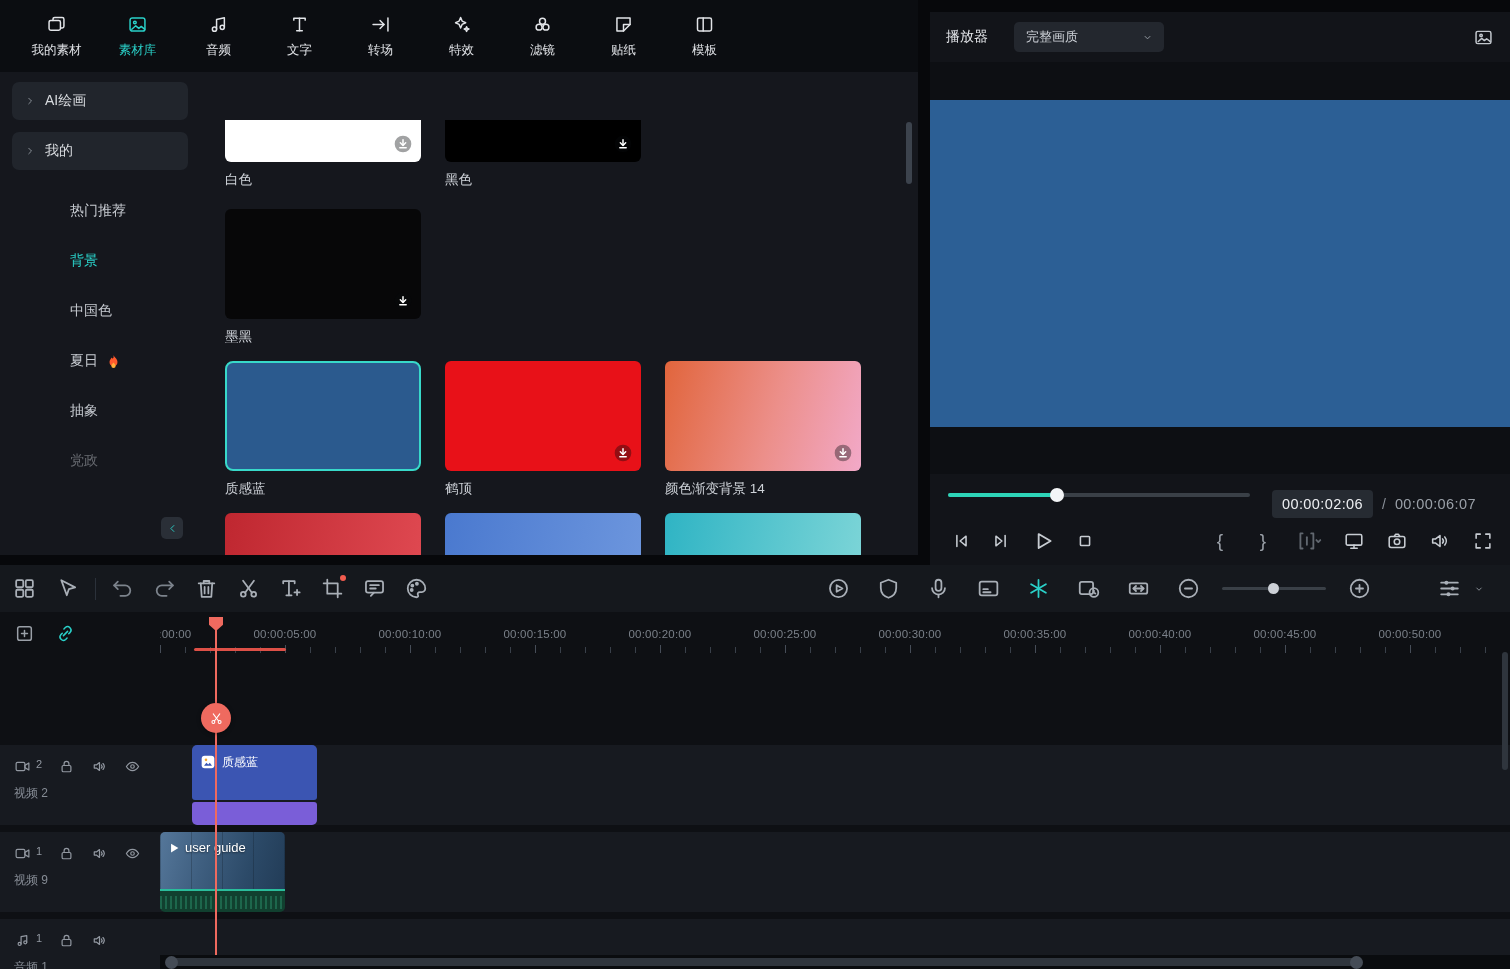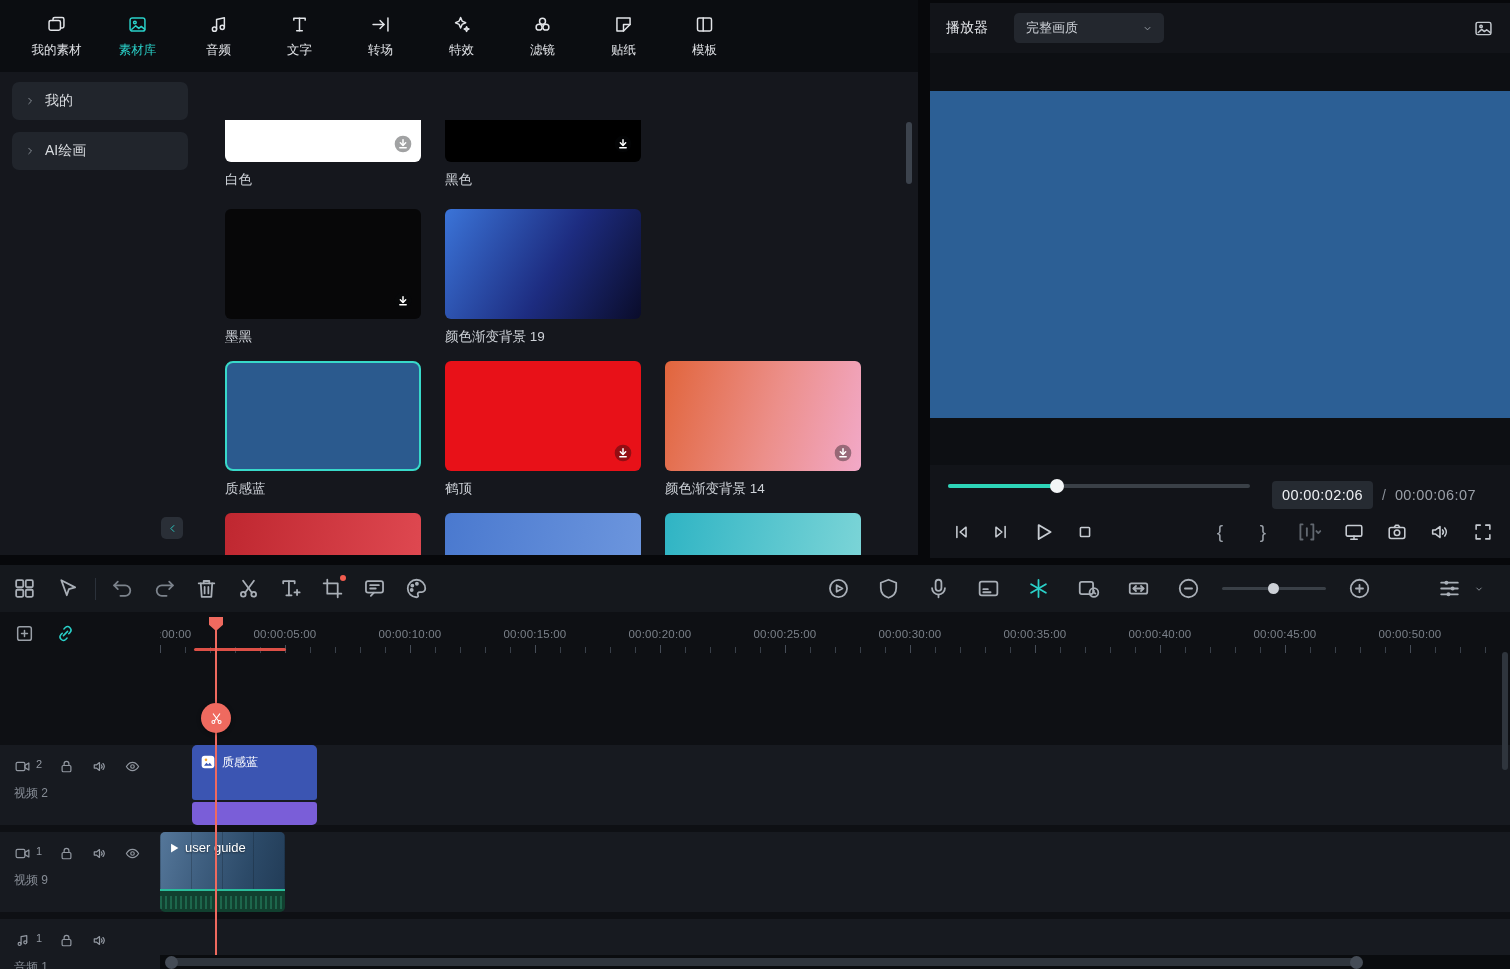--- a/index.html
+++ b/index.html
@@ -36,21 +36,21 @@
 .grid-row{position:absolute;left:0;display:flex;gap:24px}
 .row-0{top:-68px}.row-1{top:89px}.row-2{top:241px}.row-3{top:393px}
 .grid-item{width:196px;position:relative}
 .thumb{position:relative;width:196px;height:110px;border-radius:6px}
 .thumb.selected{border:2px solid #38d9c9;border-radius:8px}
 .dl{position:absolute;right:8px;bottom:8px;width:20px;height:20px}
 .g-label{margin-top:9px;font-size:13.5px;color:#ced2d8;white-space:nowrap}
 .mscroll{position:absolute;right:6px;top:50px;width:6px;height:62px;background:#3c434d;border-radius:3px}
 
 
-.player{position:absolute;left:930px;top:3px;width:580px;height:555px;background:#121419}
+.player{position:absolute;left:930px;top:12px;width:580px;height:555px;background:#121419}
 .player-header{position:absolute;left:0;top:0;width:100%;height:50px;display:flex;align-items:center;padding:0 16px}
 .p-title{font-size:14px;color:#e4e6ea;margin-right:26px}
 .quality-dd{width:150px;height:30px;background:#23272e;border-radius:5px;display:flex;align-items:center;padding:0 10px 0 12px;font-size:13px;color:#ccd0d6}
 .quality-dd .dd-caret{margin-left:auto;width:13px;height:13px;color:#9aa0a8}
 .p-img{margin-left:auto;width:21px;height:21px;color:#c2c7cd}
 .stage{position:absolute;left:0;top:50px;width:100%;height:412px;background:#0d0f13}
 .preview{position:absolute;left:0;top:38px;width:580px;height:327px;background:#2c5f95}
 .seek{position:absolute;left:18px;top:481px;width:302px;height:4px;background:#3a4047;border-radius:2px}
 .seek-fill{position:absolute;left:0;top:0;height:4px;background:#2dd4b8;border-radius:2px}
 .seek-knob{position:absolute;top:-5px;width:14px;height:14px;background:#f3f5f7;border-radius:50%}
@@ -209,35 +209,61 @@
             <svg viewBox="0 0 24 24" fill="none" stroke="currentColor" stroke-width="1.7" stroke-linecap="round" stroke-linejoin="round">
               <rect x="4" y="4.5" width="16" height="15" rx="2"></rect>
               <path d="M10.5 4.5v15"></path>
             </svg>
           </span>
           <span class="tab-label" data-name="tab-label">模板</span>
         </div>
       </div>
     <div class="sidebar" data-name="sidebar">
       <div id="side-groups" data-name="sidebar-groups">
+          <div class="side-group" data-name="sidebar-group-AI绘画">
+            <span class="ic g-caret" data-name="chevron-right-icon">
+              <svg viewBox="0 0 24 24" fill="none" stroke="currentColor" stroke-width="1.7" stroke-linecap="round" stroke-linejoin="round">
+                <path d="M9.5 6.5L15 12l-5.5 5.5"></path>
+              </svg>
+            </span>
+            <span data-name="group-label">AI绘画</span>
+          </div>
           <div class="side-group" data-name="sidebar-group-我的">
             <span class="ic g-caret" data-name="chevron-right-icon">
               <svg viewBox="0 0 24 24" fill="none" stroke="currentColor" stroke-width="1.7" stroke-linecap="round" stroke-linejoin="round">
                 <path d="M9.5 6.5L15 12l-5.5 5.5"></path>
               </svg>
             </span>
             <span data-name="group-label">我的</span>
           </div>
-          <div class="side-group" data-name="sidebar-group-AI绘画">
-            <span class="ic g-caret" data-name="chevron-right-icon">
-              <svg viewBox="0 0 24 24" fill="none" stroke="currentColor" stroke-width="1.7" stroke-linecap="round" stroke-linejoin="round">
-                <path d="M9.5 6.5L15 12l-5.5 5.5"></path>
+        </div>
+      <div id="side-cats" data-name="sidebar-categories">
+          <div class="cat" data-name="category-热门推荐">
+            <span data-name="category-label">热门推荐</span>
+          </div>
+          <div class="cat active" data-name="category-背景">
+            <span data-name="category-label">背景</span>
+          </div>
+          <div class="cat" data-name="category-中国色">
+            <span data-name="category-label">中国色</span>
+          </div>
+          <div class="cat" data-name="category-夏日">
+            <span data-name="category-label">夏日</span>
+            <span class="ic hot" data-name="fire-icon">
+              <svg viewBox="0 0 24 24">
+                <path fill="#ff5a2d" d="M12 2.5c.6 3.8 5.6 5.3 5.6 10.1a5.6 5.6 0 0 1-11.2 0c0-2.7 1.7-4 2.7-6.4.8 1.6 1.8 2.1 2.6.9.7-1 .4-2.8.3-4.6z"></path>
+                <path fill="#ffb03a" d="M12 21.2a3.1 3.1 0 0 1-3.1-3.1c0-1.9 1.6-2.6 3.1-4.7 1.5 2.1 3.1 2.8 3.1 4.7a3.1 3.1 0 0 1-3.1 3.1z"></path>
               </svg>
             </span>
-            <span data-name="group-label">AI绘画</span>
+          </div>
+          <div class="cat" data-name="category-抽象">
+            <span data-name="category-label">抽象</span>
+          </div>
+          <div class="cat faded" data-name="category-党政">
+            <span data-name="category-label">党政</span>
           </div>
         </div>
       <div class="collapse-btn" data-name="sidebar-collapse-button">
         <span class="ic" data-name="chevron-left-icon">
             <svg viewBox="0 0 24 24" fill="none" stroke="currentColor" stroke-width="1.7" stroke-linecap="round" stroke-linejoin="round">
               <path d="M14.5 6.5L9 12l5.5 5.5"></path>
             </svg>
           </span>
       </div>
     </div>
@@ -283,24 +309,20 @@
                     <circle cx="12" cy="12" r="10" fill="rgba(8,10,14,0.38)"></circle>
                     <g fill="none" stroke="#fff" stroke-width="1.8" stroke-linecap="round" stroke-linejoin="round">
                       <path d="M12 6.8v6.4"></path>
                       <path d="M8.8 10.6l3.2 3.2 3.2-3.2"></path>
                       <path d="M8.2 16.6h7.6"></path>
                     </g>
                   </svg>
                 </span>
               </div>
      <div class="g-label" data-name="media-label">墨黑</div>
-   </div>
-            <div class="grid-item" data-name="media-item-颜色渐变背景 19">
-     <div class="thumb" data-name="media-thumbnail" style="background:linear-gradient(120deg,#3b74d8 0%,#1d2c80 55%,#0a0c2a 100%)"></div>
-     <div class="g-label" data-name="media-label">颜色渐变背景 19</div>
    </div>
           </div>
           <div class="grid-row row-2" data-name="grid-row">
             <div class="grid-item" data-name="media-item-质感蓝">
      <div class="thumb selected" data-name="media-thumbnail" style="background:#2b5a8e"></div>
      <div class="g-label" data-name="media-label">质感蓝</div>
    </div>
             <div class="grid-item" data-name="media-item-鹤顶">
      <div class="thumb" data-name="media-thumbnail" style="background:#e81118">
                 <span class="ic dl" data-name="download-icon">

